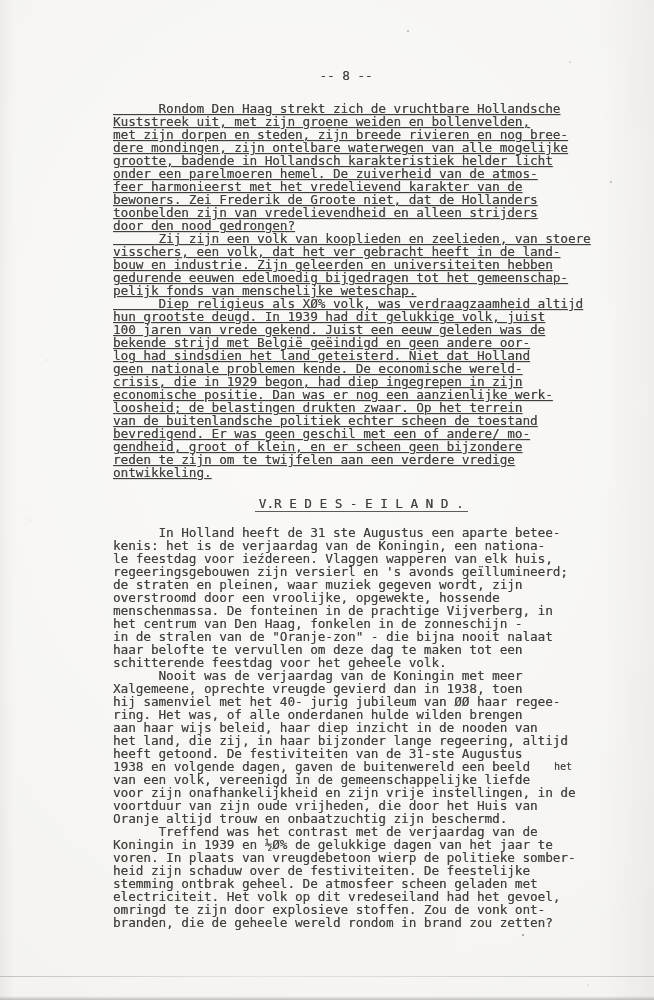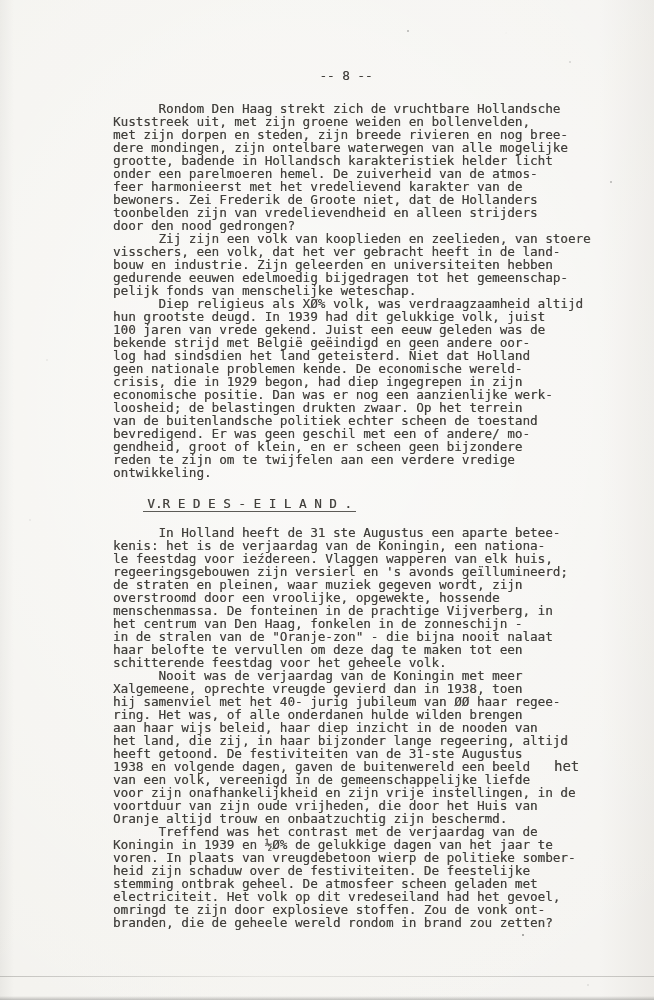--- a/index.html
+++ b/index.html
@@ -39,35 +39,35 @@
   .txt{
     position:absolute;
     white-space:pre;
     font-size:12.6px;
     line-height:13px;
     letter-spacing:0;
     text-shadow:0.3px 0.3px 0.5px rgba(74,72,68,.6);
   }
   .col{left:113px;width:466px;}
   .page-number{top:69px;text-align:center;}
-  .block1{top:102px;}
+  .block1{top:102px;text-decoration:underline;}
   .block2{top:526px;}
   .heading{
-    top:484px;left:113px;width:466px;
+    top:484px;left:113px;width:466px;text-align:center;
   }
   .heading span{
     display:inline-block;
     border-bottom:1.4px solid rgba(65,63,59,.85);
     padding:0 4px 1px 4px;
     text-shadow:0.3px 0.3px 0.5px rgba(74,72,68,.6);
     white-space:pre;
   }
   .interlinear{
     position:absolute;top:762px;left:554px;
-    font-size:14px;line-height:9px;
+    font-size:10px;line-height:9px;
     white-space:pre;
     text-shadow:0.2px 0.2px 0.4px rgba(74,72,68,.6);
   }
 </style>
 </head>
 <body>
 
 <div class="page">
   <div class="specks"></div>
 

